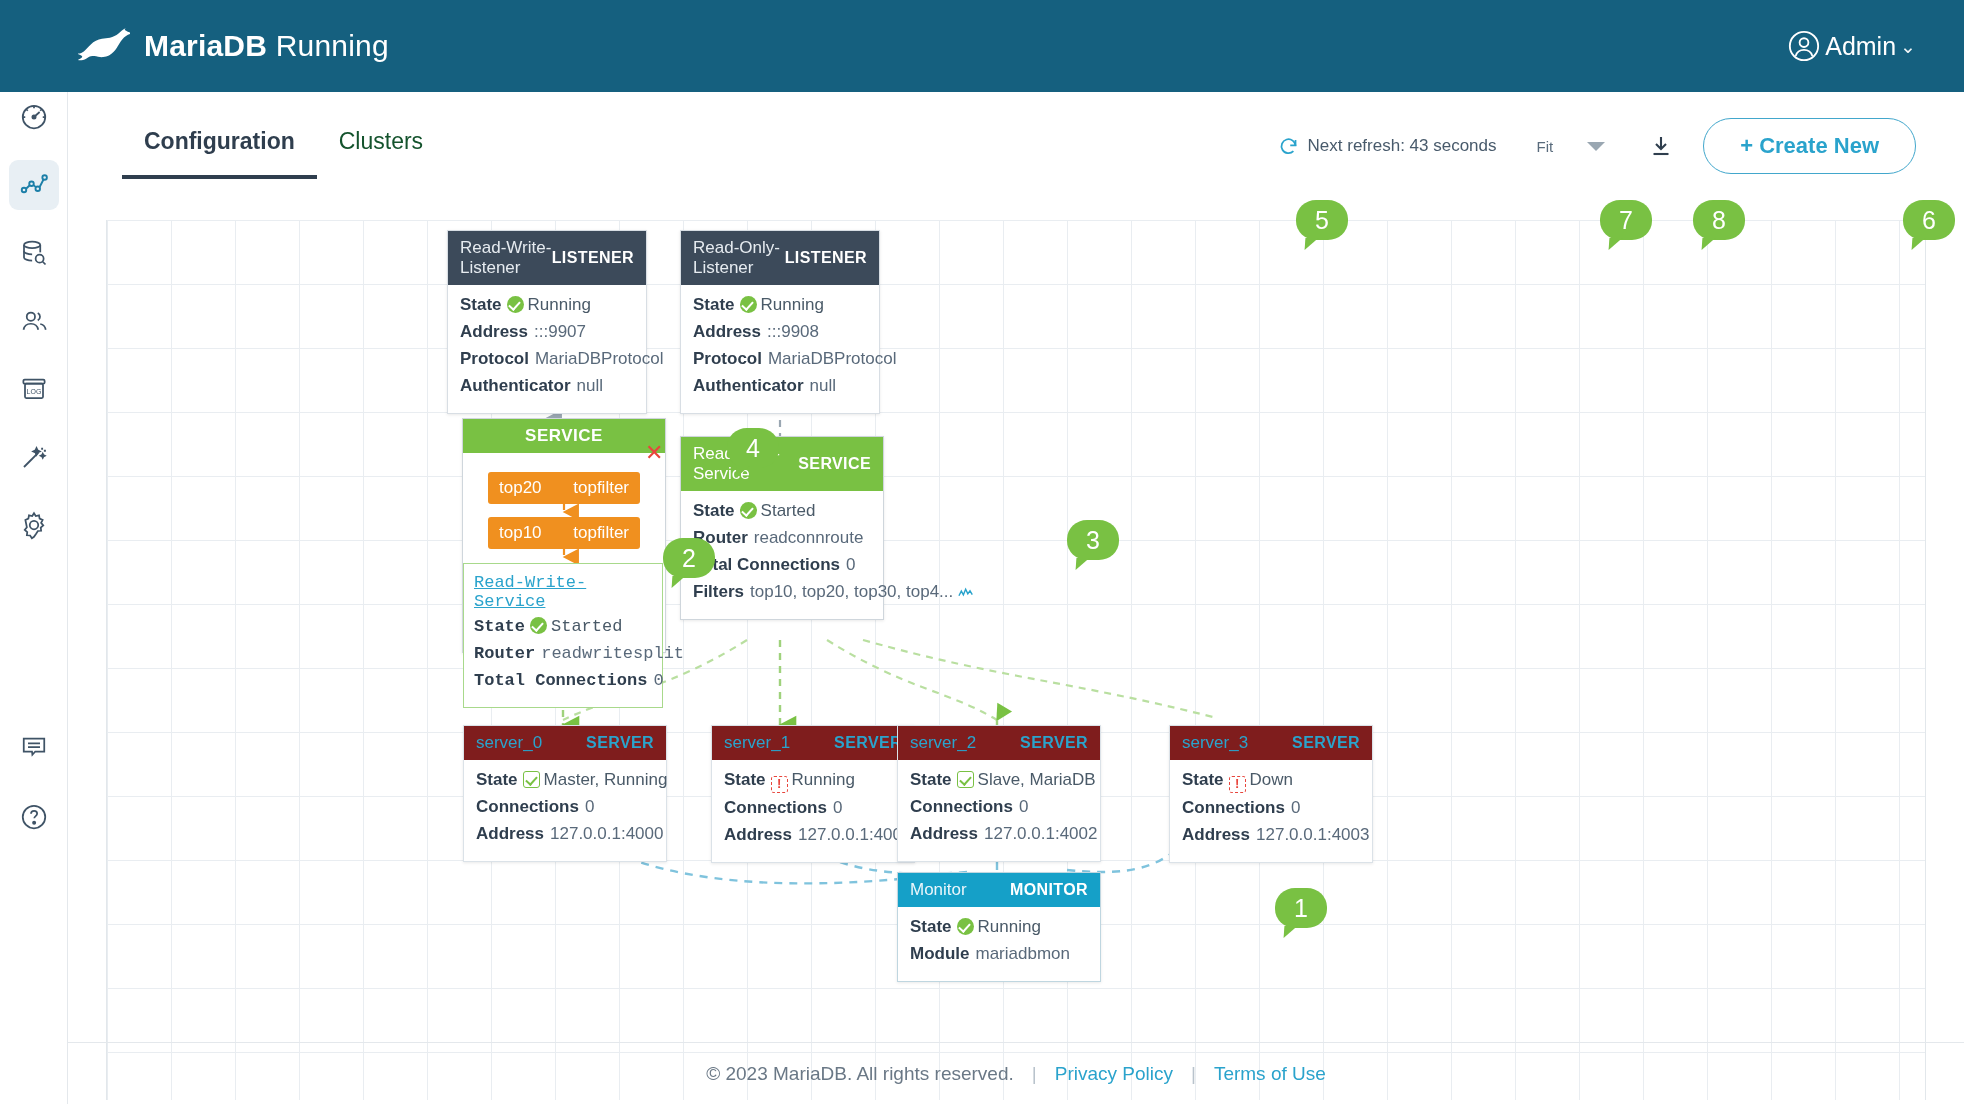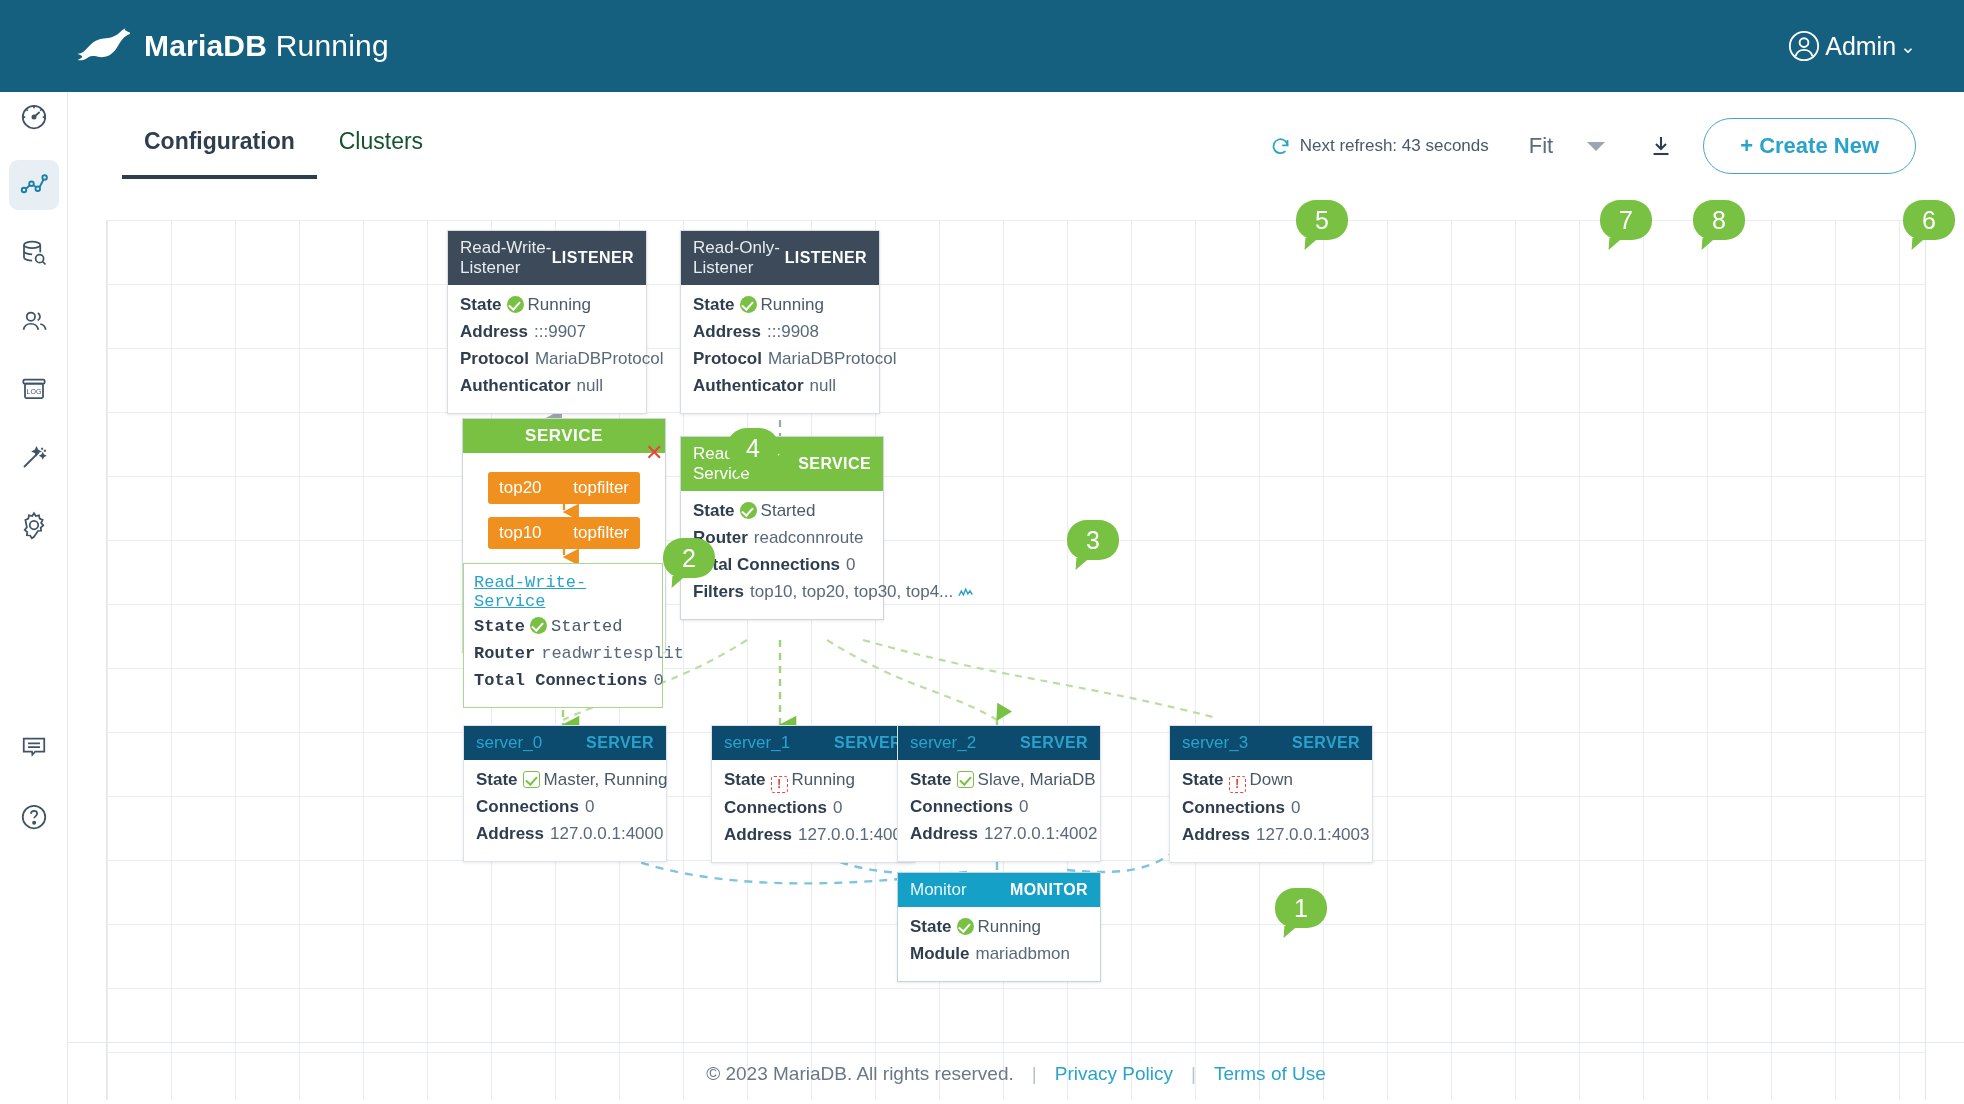--- a/index.html
+++ b/index.html
@@ -71,21 +71,21 @@
     position: absolute; right: 48px; top: 26px;
     display: flex; align-items: center; gap: 0;
   }
   .refresh-block {
     display: flex; align-items: center; gap: 9px;
     color: #485a6b; font-size: 17px; cursor: pointer;
   }
   .refresh-ico { width: 21px; height: 21px; color: #2aa3cc; }
   .fit-select {
     display: flex; align-items: center; gap: 34px;
-    margin-left: 40px; color: #596b7c; font-size: 22px; cursor: pointer;
+    margin-left: 40px; color: #596b7c; font-size: 15px; cursor: pointer;
   }
   .fit-caret {
     width: 0; height: 0;
     border-left: 9px solid transparent; border-right: 9px solid transparent;
     border-top: 9px solid #9aa7b2;
   }
   .dl-btn {
     margin-left: 44px; cursor: pointer; color: #2f3e4e;
     display: flex; align-items: center;
   }
@@ -175,21 +175,21 @@
     color: #2aa3cc; font-size: 17px; text-decoration: underline;
     display: inline-block; margin-bottom: 5px; cursor: pointer;
   }
   .close-x {
     position: absolute; color: #e8453c; font-size: 22px;
     cursor: pointer; z-index: 30; line-height: 1;
   }
 
   
   .server { border: 1px solid #dbe2e8; box-shadow: 0 1px 3px rgba(0,0,0,.09); }
-  .server .node-hd { background: #0c4a6e; }
+  .server .node-hd { background: #7f1d1d; }
   .server .node-hd .nm { color: #2aa3cc; font-weight: 400; }
   .server .node-hd .tp { color: #2aa3cc; font-weight: 700; letter-spacing: .4px; font-size: 16px; }
 
   
   .monitor { border: 1px solid #bfd6e0; box-shadow: 0 1px 3px rgba(0,0,0,.09); }
   .monitor .node-hd { background: #15a0c8; color: #ffffff; }
   .monitor .node-hd .nm { color: #eaf6fb; font-weight: 400; }
   .monitor .node-hd .tp { font-weight: 700; letter-spacing: .4px; font-size: 16px; }
 
   

